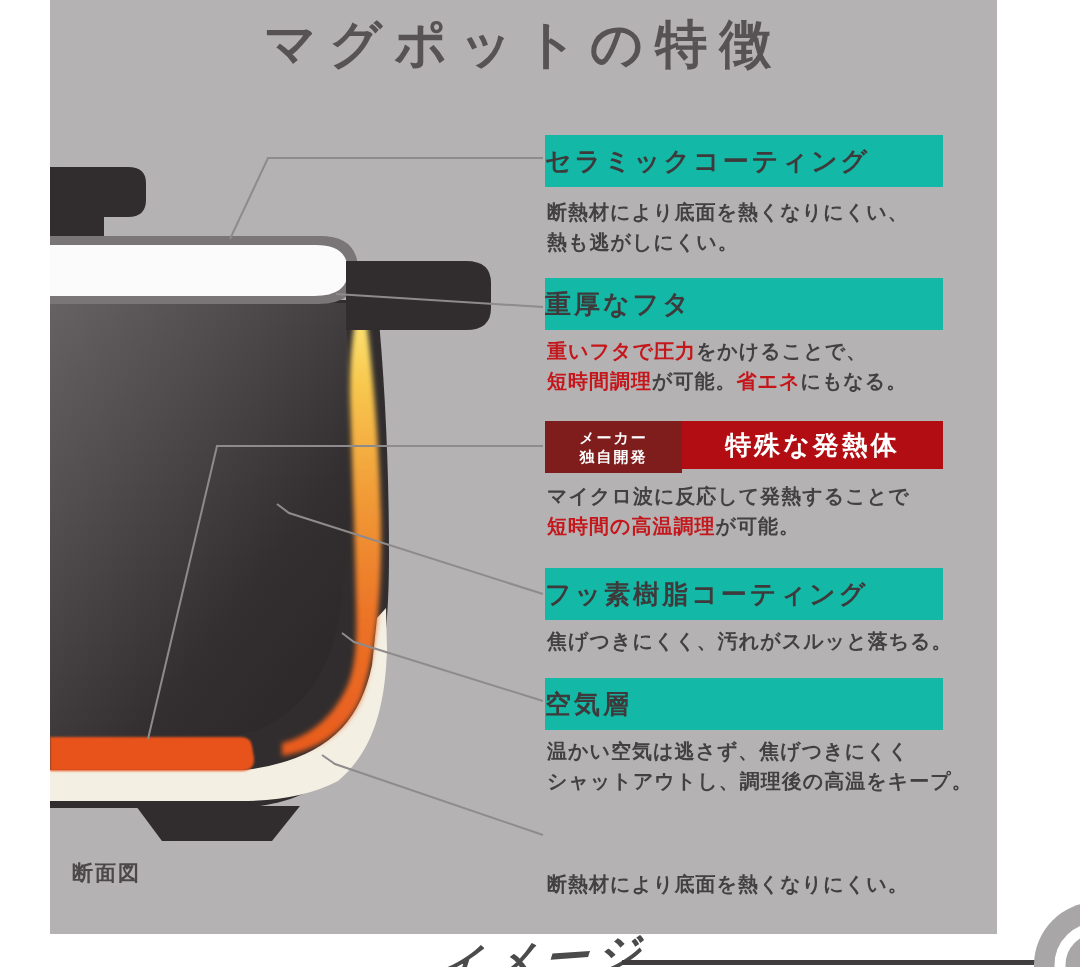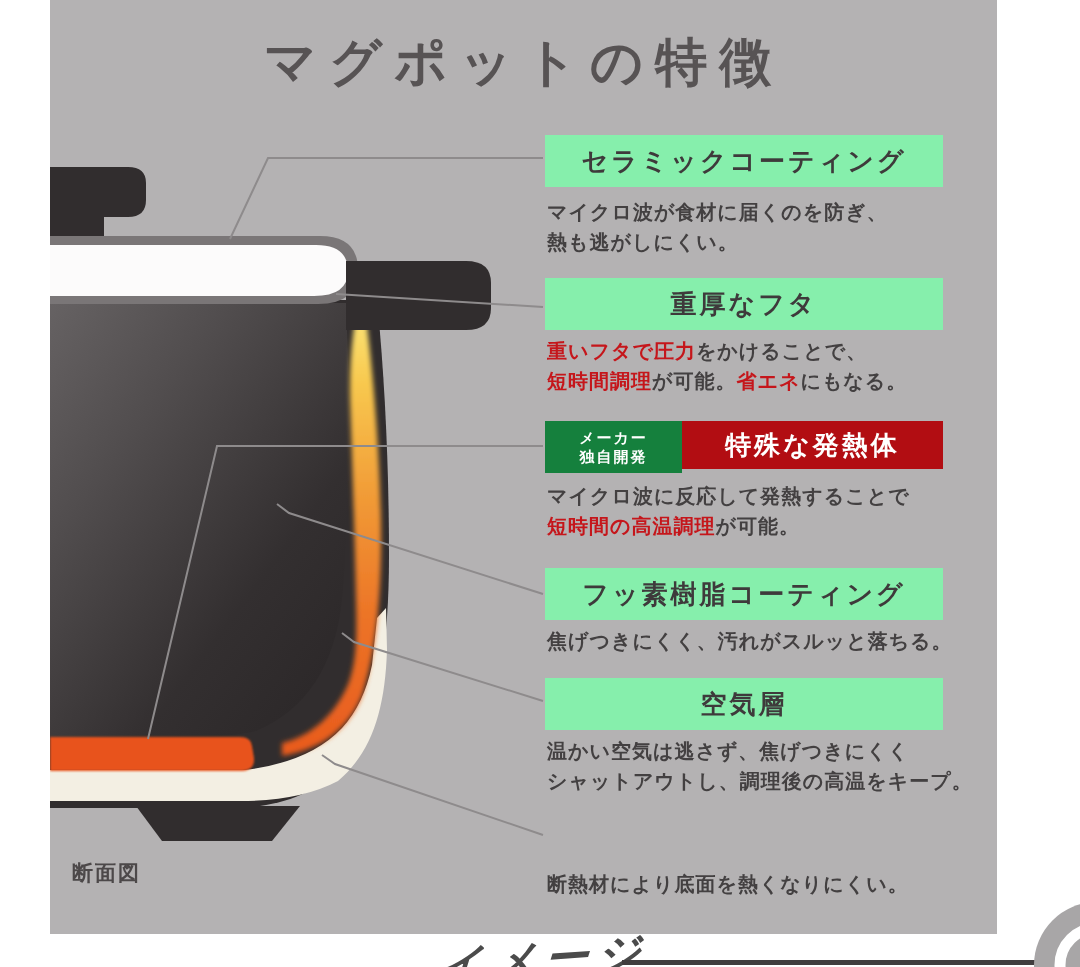--- a/index.html
+++ b/index.html
@@ -5,29 +5,29 @@
   html,body{margin:0;padding:0;}
   body{font-family:"Liberation Sans","DejaVu Sans",sans-serif;}
   #page{position:relative;width:1080px;height:967px;background:#ffffff;overflow:hidden;}
   #content-bg{position:absolute;left:50px;top:0;width:947px;height:934px;background:#b4b2b3;}
   #pot-svg{position:absolute;left:0;top:0;z-index:1;}
   .margin{position:absolute;background:#ffffff;z-index:2;}
   #margin-left{left:0;top:0;width:50px;height:967px;}
   #margin-right{left:997px;top:0;width:83px;height:967px;}
   #margin-bottom{left:0;top:934px;width:1080px;height:33px;}
   .txt{position:absolute;z-index:3;}
-  #title{left:50px;top:28px;width:947px;text-align:center;font-size:52px;font-weight:bold;
+  #title{left:50px;top:10px;width:947px;text-align:center;font-size:52px;font-weight:bold;
          letter-spacing:12px;color:#575354;}
-  .fbox{position:absolute;left:545px;width:398px;height:52px;background:#86efac;z-index:3;
-        display:flex;align-items:center;justify-content:center;
+  .fbox{position:absolute;left:545px;width:398px;height:52px;background:#14b8a6;z-index:3;
+        display:flex;align-items:center;
         font-size:26px;font-weight:bold;letter-spacing:3px;color:#3e3a3b;}
   .fdesc{position:absolute;left:547px;width:430px;z-index:3;font-size:20px;font-weight:bold;
          letter-spacing:1px;line-height:30px;color:#434041;}
   .red{color:#c5161b;}
-  #maker-badge{position:absolute;left:545px;top:421px;width:137px;height:52px;background:#15803d;
+  #maker-badge{position:absolute;left:545px;top:421px;width:137px;height:52px;background:#7f1d1d;
         z-index:3;display:flex;flex-direction:column;align-items:center;justify-content:center;
         color:#ffffff;font-size:15px;font-weight:bold;line-height:19px;letter-spacing:2px;}
   #heater-box{position:absolute;left:682px;top:421px;width:261px;height:48px;background:#b20d12;
         z-index:3;display:flex;align-items:center;justify-content:center;
         color:#ffffff;font-size:26px;font-weight:bold;letter-spacing:3px;}
   #section-label{left:72px;top:859px;font-size:21px;font-weight:bold;letter-spacing:2px;color:#4c4849;}
   #watermark-text{left:438px;top:930px;font-size:44px;font-weight:bold;font-style:italic;
         color:#4b4b4b;letter-spacing:8px;transform:rotate(-4deg) skewX(-8deg);z-index:3;}
   #bottom-line{position:absolute;left:622px;top:960px;width:458px;height:5px;background:#403d3e;z-index:3;}
   #corner-badge{position:absolute;left:1020px;top:893px;z-index:3;}
@@ -100,21 +100,21 @@
   <div id="margin-left" class="margin"></div>
   <div id="margin-right" class="margin"></div>
   <div id="margin-bottom" class="margin"></div>
 
   <div id="title" class="txt">マグポットの特徴</div>
 
   <div class="fbox" style="top:135px">
     <span>セラミックコーティング</span>
   </div>
   <div class="fdesc" style="top:197px">
-    <div><span>マイクロ波が食材に届くのを防ぎ、</span></div>
+    <div><span>断熱材により底面を熱くなりにくい、</span></div>
     <div><span>熱も逃がしにくい。</span></div>
   </div>
 
   <div class="fbox" style="top:278px">
     <span>重厚なフタ</span>
   </div>
   <div class="fdesc" style="top:336px">
     <div>
       <span class="red">重いフタで圧力</span><span>をかけることで、</span>
     </div>

